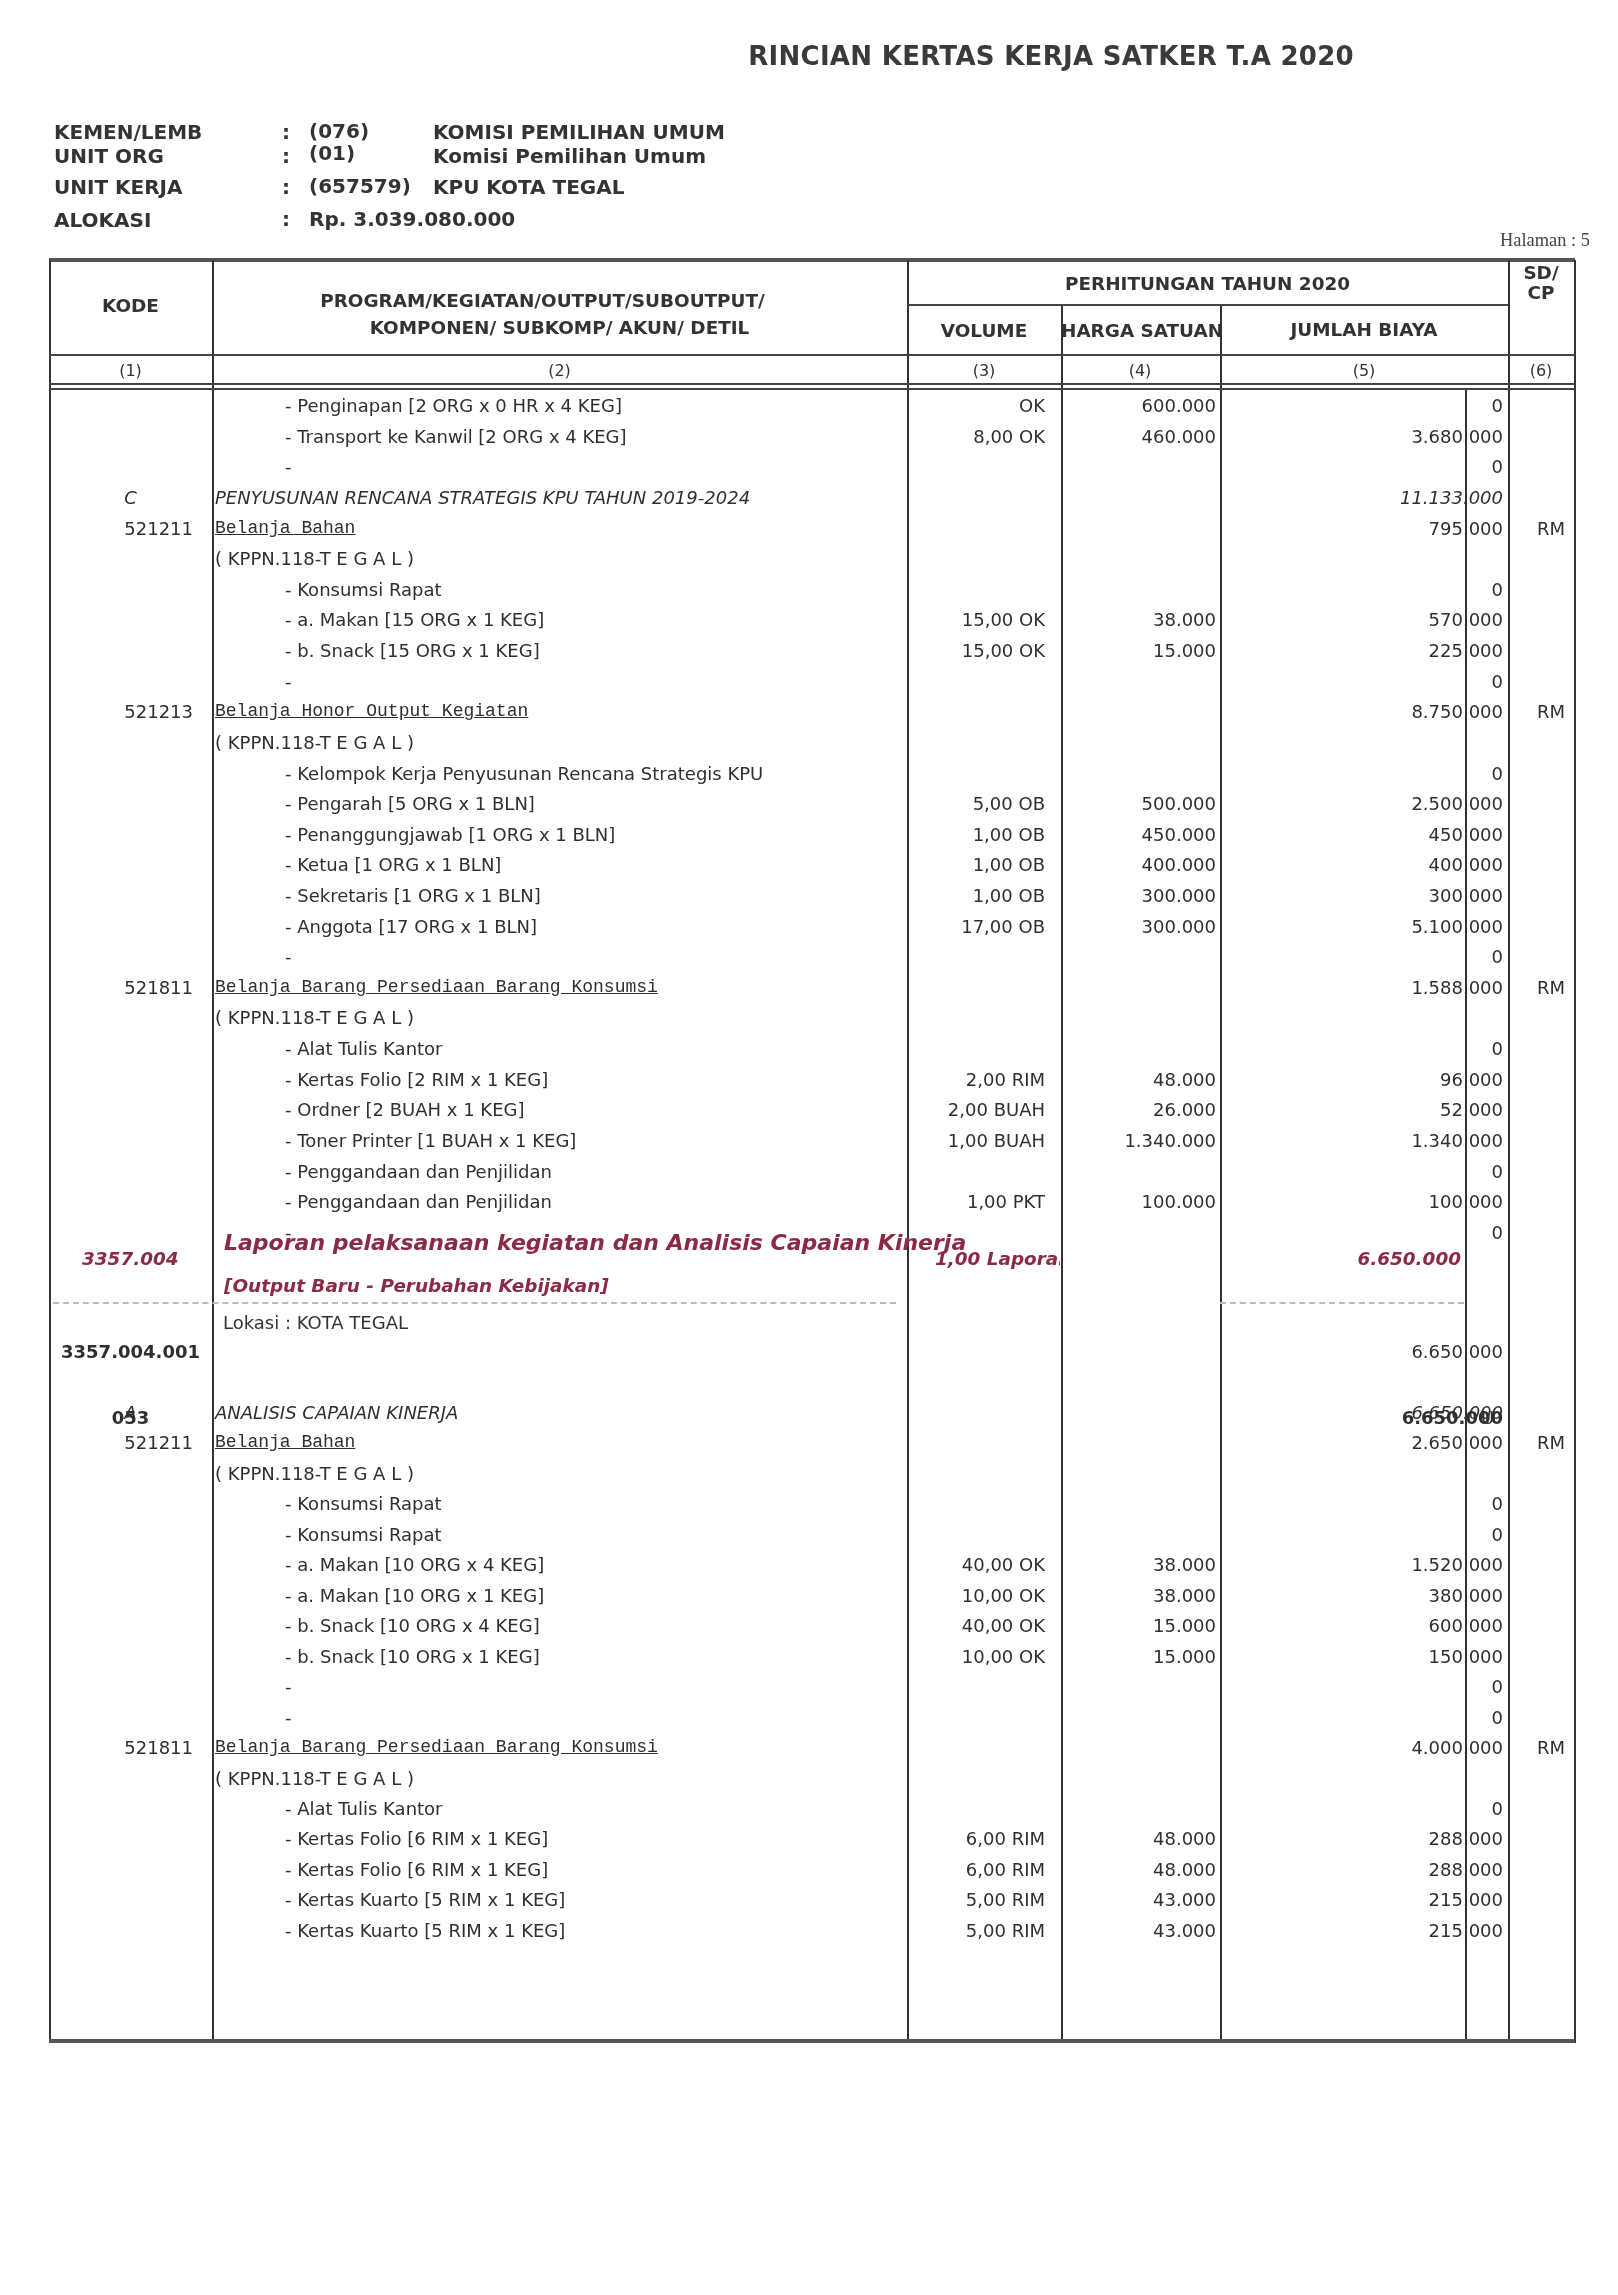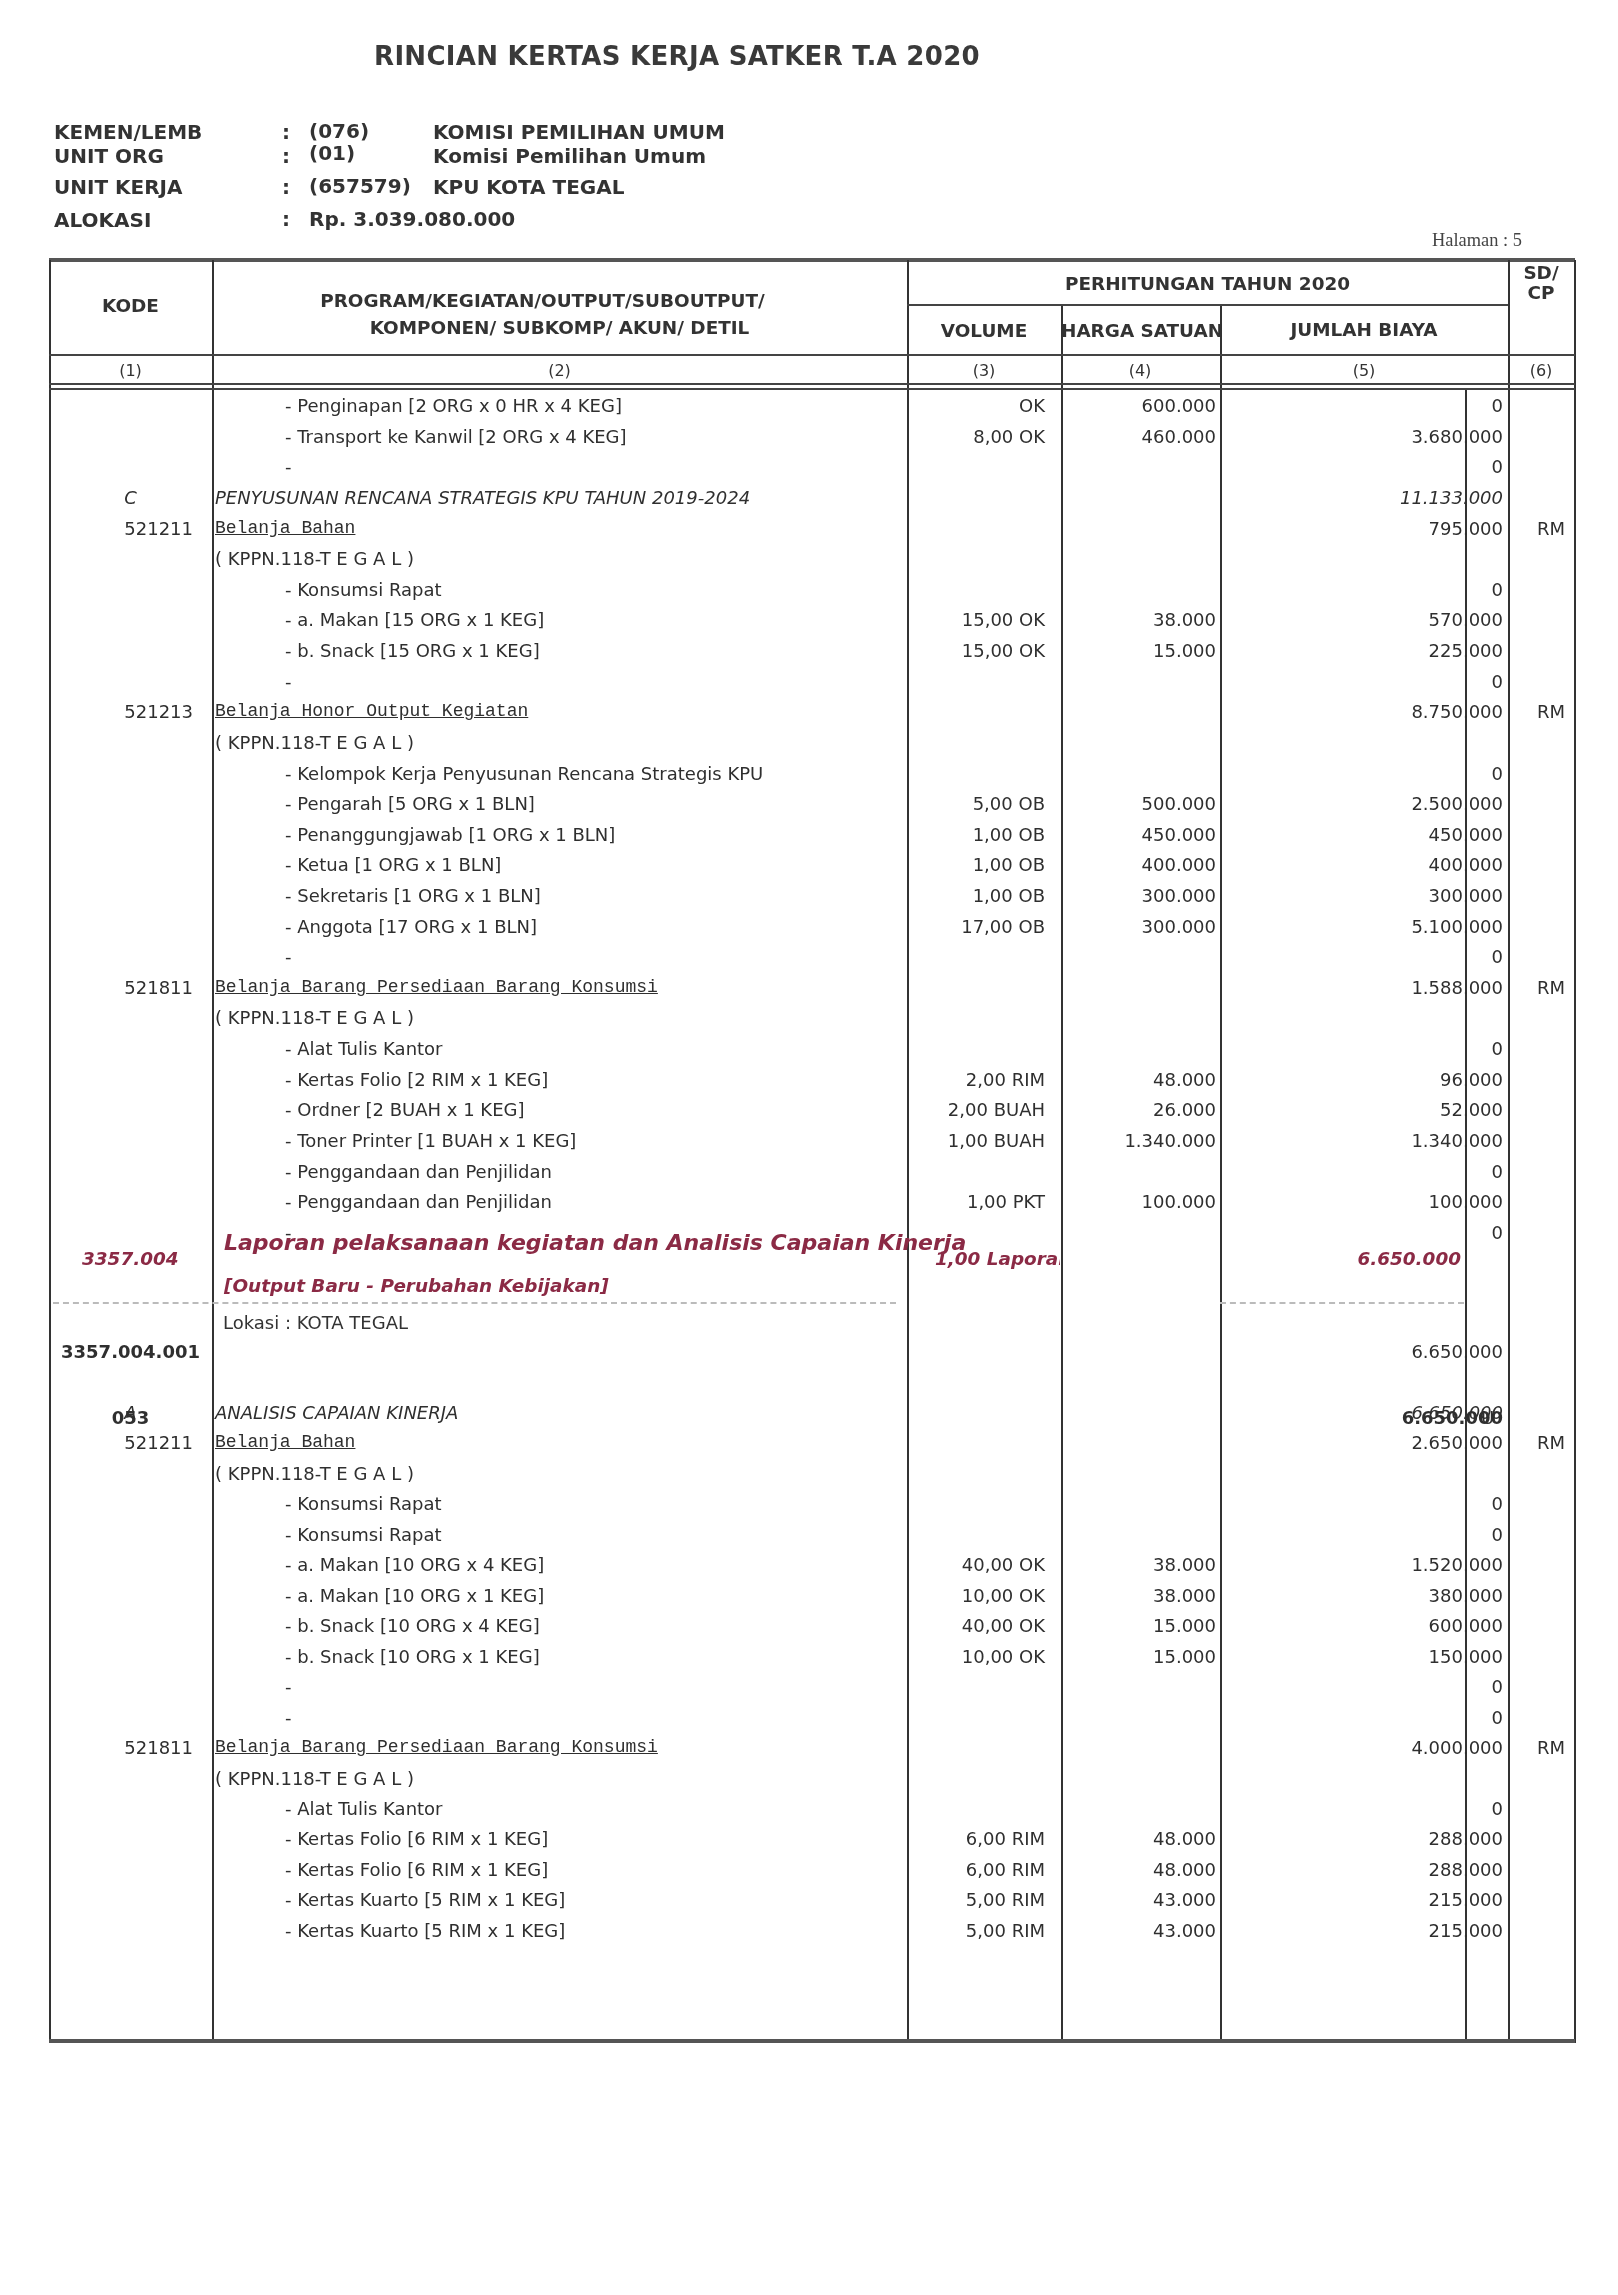--- a/index.html
+++ b/index.html
@@ -1,28 +1,28 @@
 <!DOCTYPE html>
 <html style="font-size:10.5px"><head>
 <meta charset="utf-8">
 <style>
   * { box-sizing: border-box; margin: 0; padding: 0; }
   html, body { width: 1619px; height: 2295px; background: #ffffff; overflow: hidden; }
   body { position: relative; font-family: "DejaVu Sans", sans-serif; color: #2b2b2b; }
 
-  .title { position: absolute; left: 0; width: 1354px; top: 41px; text-align: center;
+  .title { position: absolute; left: 0; width: 1354px; top: 41px; text-align: right;
            font-size: 26px; font-weight: bold; color: #3a3a3a; letter-spacing: 0.3px; }
 
   .meta { position: absolute; font-size: 20px; font-weight: bold; color: #333; white-space: nowrap; }
   .meta-label { left: 54px; }
   .meta-colon { left: 282px; }
   .meta-code  { left: 309px; }
   .meta-name  { left: 433px; }
 
-  .halaman { position: absolute; left: 1432px; top: 230px; font-family: "Liberation Serif", serif;
+  .halaman { position: absolute; left: 1500px; top: 230px; font-family: "Liberation Serif", serif;
              font-size: 18.4px; color: #444; white-space: nowrap; }
 
   
   .line { position: absolute; background: #333; }
   .h-thick { height: 4px; background: #555; }
   .h-thin  { height: 2px; background: #444; }
   .v { width: 2px; background: #333; }
 
   .hdr { position: absolute; font-size: 18.4px; font-weight: bold; color: #333; text-align: center; white-space: nowrap; }
   .colnum { position: absolute; font-size: 16px; color: #333; text-align: center; }

